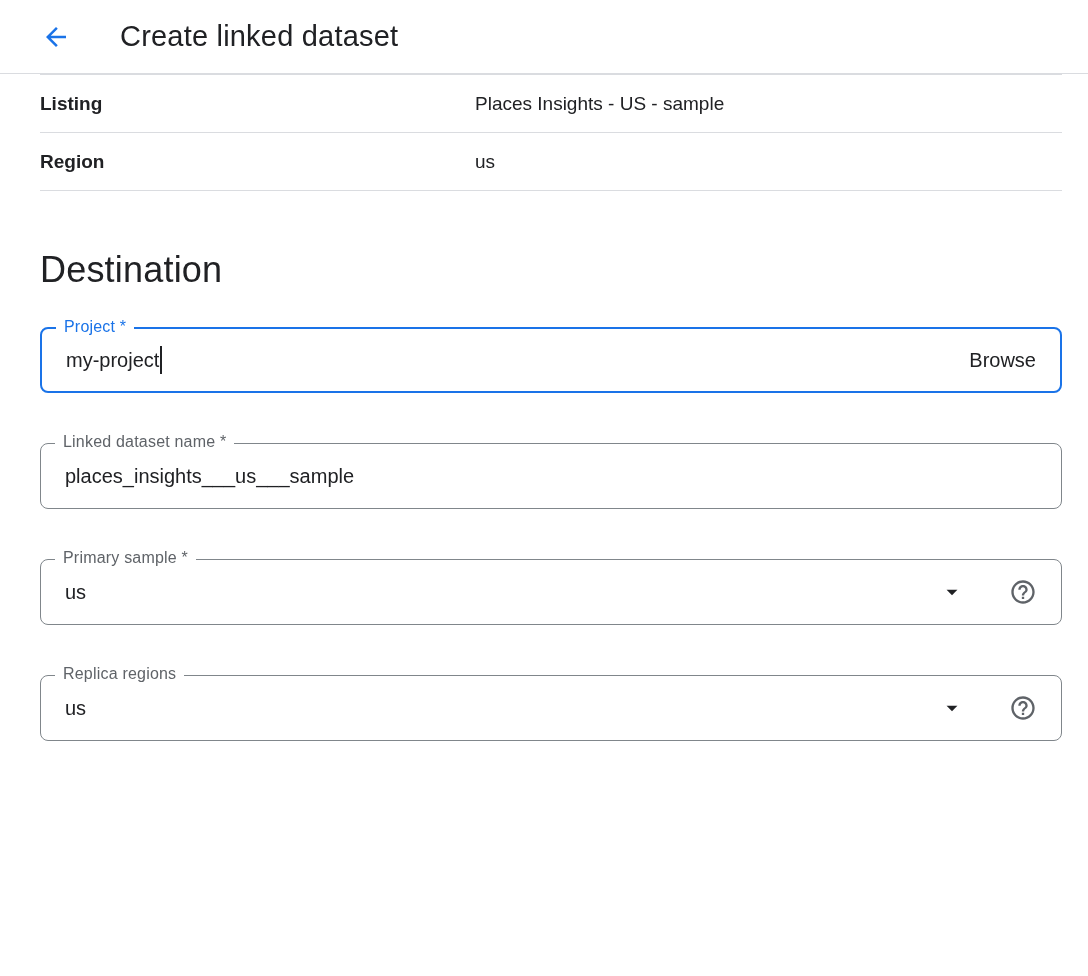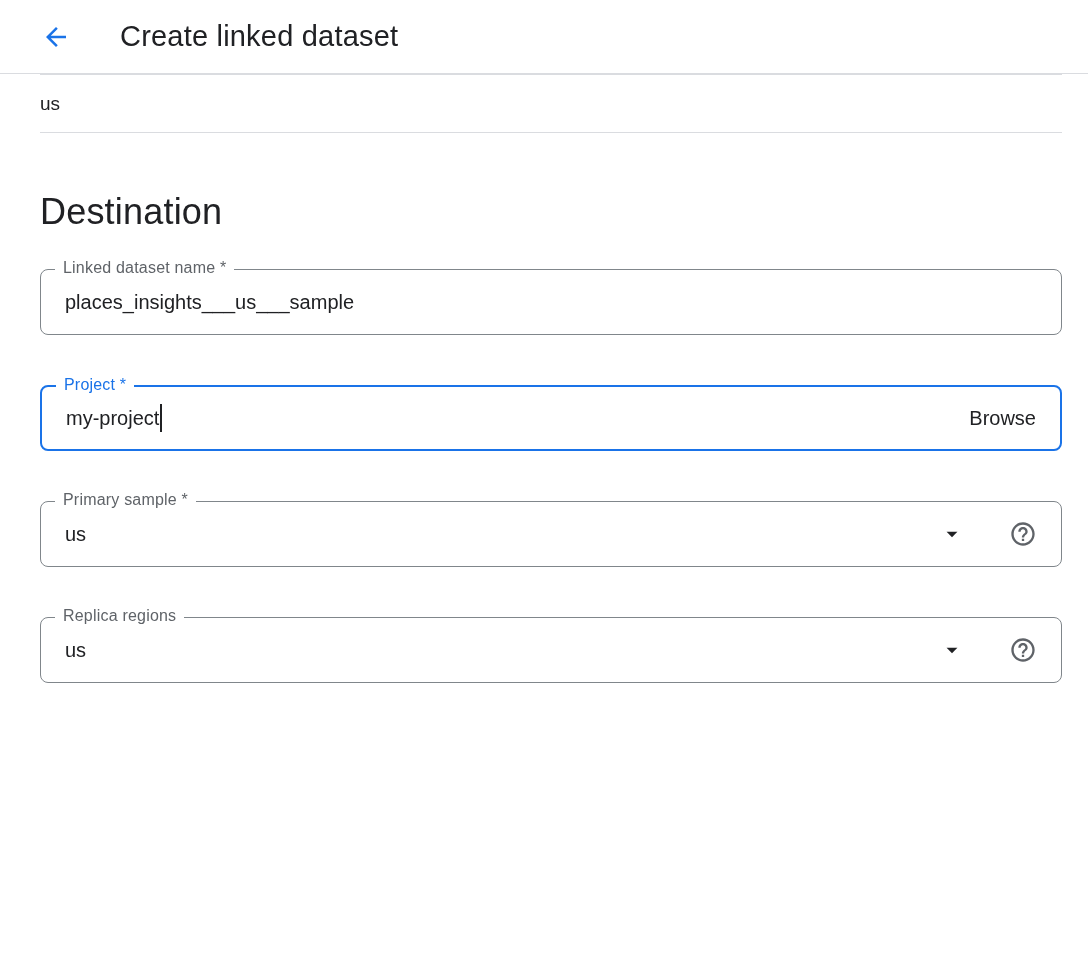--- a/index.html
+++ b/index.html
@@ -143,36 +143,41 @@
       </svg>
     </button>
     <h1 class="page-title">Create linked dataset</h1>
   </header>
 
   <main class="main">
 
 
     <div class="info-table">
       <div class="info-row">
+        <div class="info-label">Listing</div>
+        <div class="info-value">Places Insights - US - sample</div>
+      </div>
+      <div class="info-row">
+        <div class="info-label">Region</div>
         <div class="info-value">us</div>
       </div>
     </div>
 
     <h2 class="section-heading destination">Destination</h2>
-
-    <div class="field">
-      <span class="field-label">Linked dataset name *</span>
-      <span class="field-value">places_insights___us___sample</span>
-    </div>
 
     <div class="field focused">
       <span class="field-label">Project *</span>
       <span class="field-value">my-project</span>
         <span class="text-caret"></span>
       <button class="browse-btn">Browse</button>
+    </div>
+
+    <div class="field">
+      <span class="field-label">Linked dataset name *</span>
+      <span class="field-value">places_insights___us___sample</span>
     </div>
 
     <div class="field">
       <span class="field-label">Primary sample *</span>
       <span class="field-value">us</span>
       <span class="dropdown-caret">
         <svg width="26" height="26" viewBox="0 0 24 24">
             <path d="M7 10l5 5 5-5z" fill="#202124"></path>
           </svg>
       </span>

